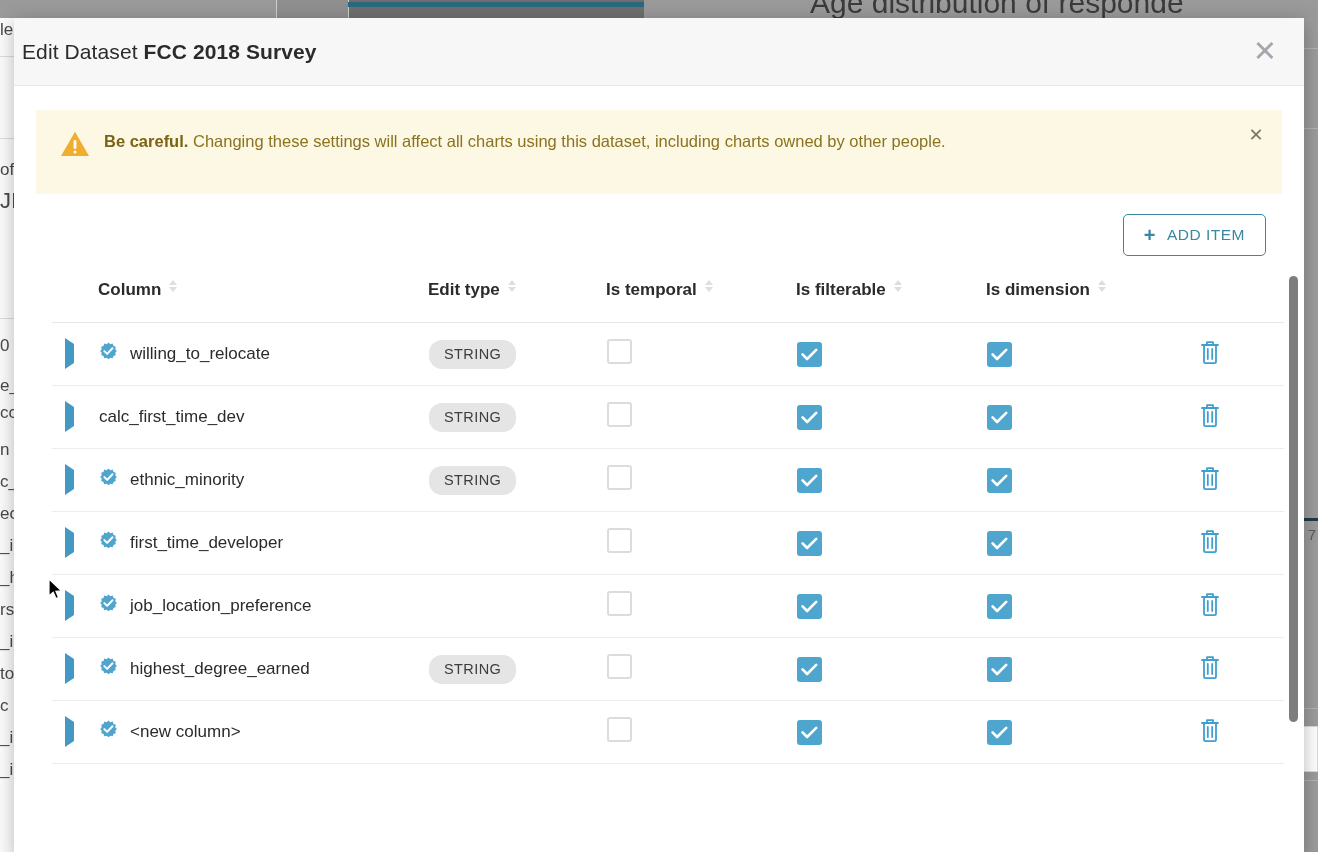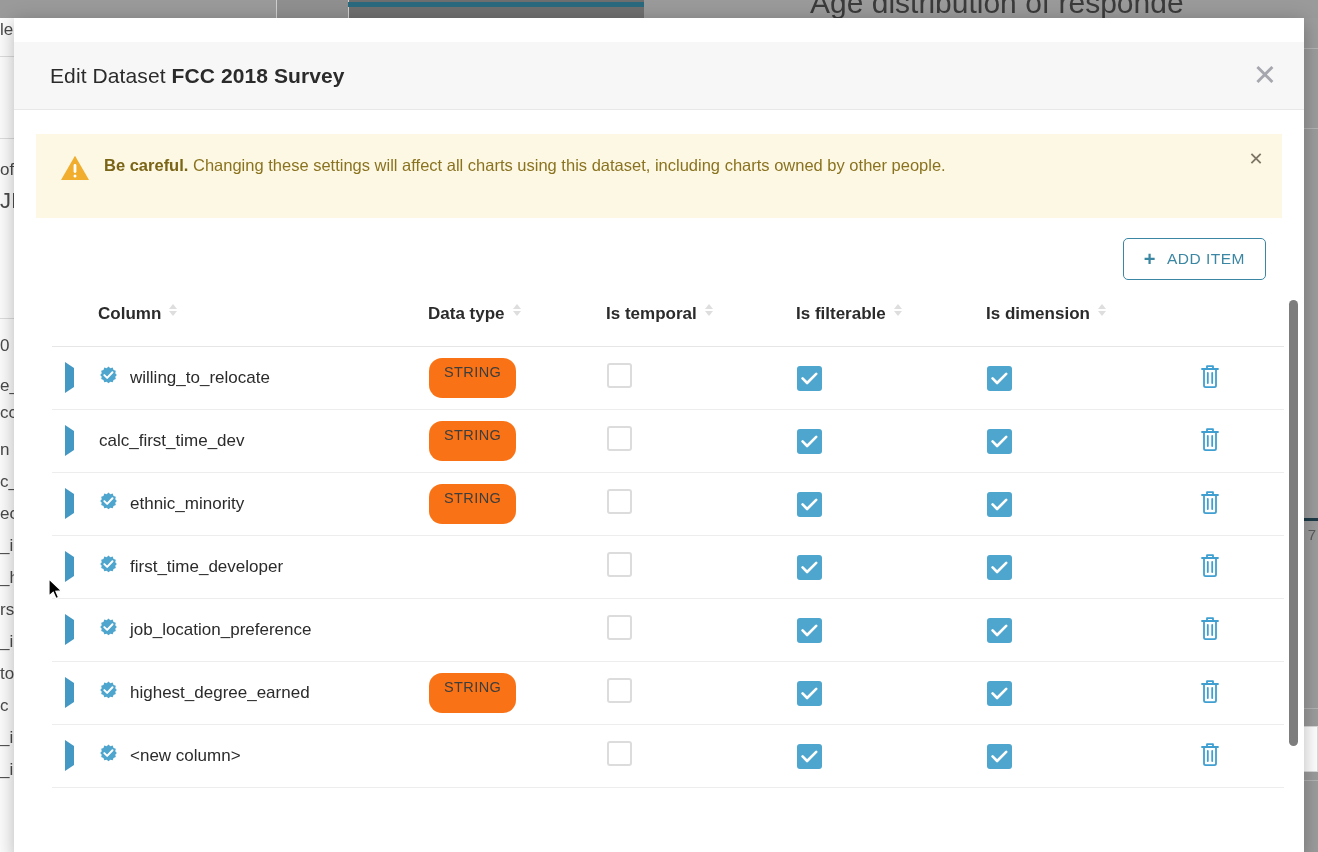--- a/index.html
+++ b/index.html
@@ -75,23 +75,22 @@
     width: 1290px; height: 840px;
     background: #ffffff;
     box-shadow: 0 4px 18px rgba(0,0,0,.28);
     overflow: hidden;
   }
   .modal-header {
     height: 68px;
     background: #f7f7f7;
     border-bottom: 1px solid #e8e8e8;
     display: flex; align-items: center;
-    padding: 0 26px 0 36px;
+    padding: 0 26px 0 8px;
     position: relative;
-    margin-top: 24px;
   }
   .modal-title {
     font-size: 21px; color: #2b2b2b; letter-spacing: .1px;
   }
   .modal-title b { font-weight: bold; }
   .modal-close {
     position: absolute; right: 22px; top: 50%; transform: translateY(-50%);
     width: 34px; height: 34px;
     display: flex; align-items: center; justify-content: center;
     cursor: pointer; color: #a6a6ae; font-size: 29px; line-height: 1;
@@ -209,24 +208,24 @@
     width: 0; height: 0; margin-left: 12px;
     border-top: 6px solid transparent;
     border-bottom: 6px solid transparent;
     border-left: 9px solid #4398c4;
     cursor: pointer;
   }
   .name-cell { display: flex; align-items: center; gap: 12px; }
   .name-text { white-space: nowrap; }
   .type-pill {
     display: inline-block;
-    background: #f97316; color: #3d3d3d;
+    background: #e5e5e5; color: #3d3d3d;
     border-radius: 13px;
     font-size: 14.5px; letter-spacing: .4px;
-    padding: 6px 15px 18px 15px;
+    padding: 6px 15px 7px 15px;
   }
   .cb {
     width: 25px; height: 25px; border-radius: 3px;
     display: inline-flex; align-items: center; justify-content: center;
     cursor: pointer;
   }
   .cb.off { border: 2px solid #dcdcdc; background: #fff; }
   .cb.on  { background: #4ea5cd; }
   .cb.on svg { display: block; }
   .trash { cursor: pointer; display: inline-block; }
@@ -339,21 +338,21 @@
               <span class="th-inner">
                 <span>Column</span>
                 <span class="sort-ic">
                     <i class="up"></i>
                     <i class="dn"></i>
                   </span>
               </span>
             </th>
             <th class="col-type">
               <span class="th-inner">
-                <span>Data type</span>
+                <span>Edit type</span>
                 <span class="sort-ic">
                     <i class="up"></i>
                     <i class="dn"></i>
                   </span>
               </span>
             </th>
             <th class="col-temp">
               <span class="th-inner">
                 <span>Is temporal</span>
                 <span class="sort-ic">

